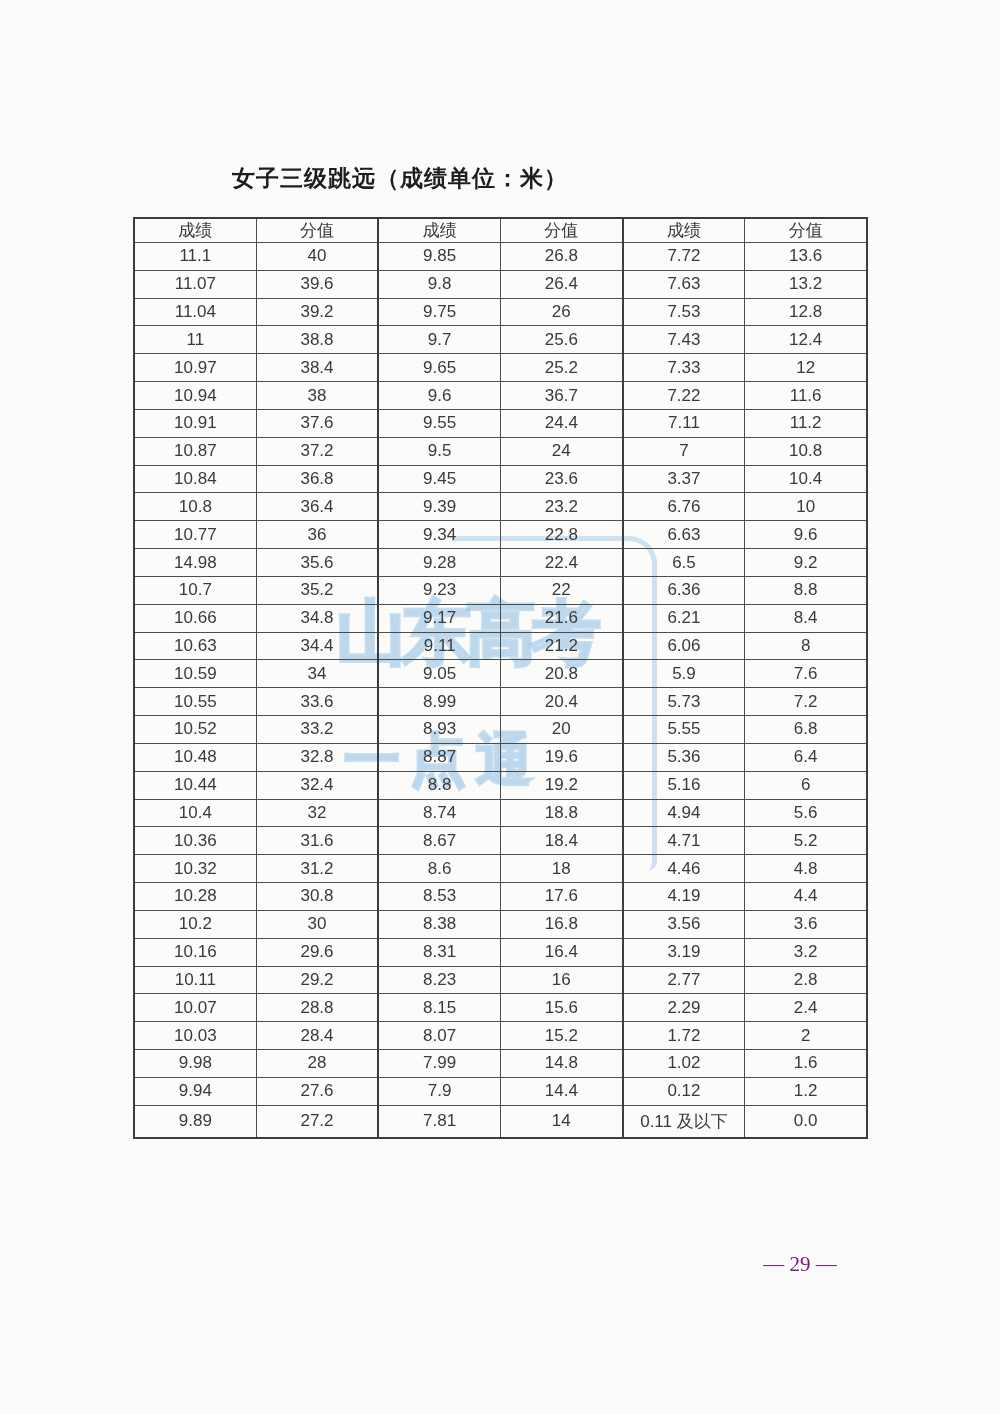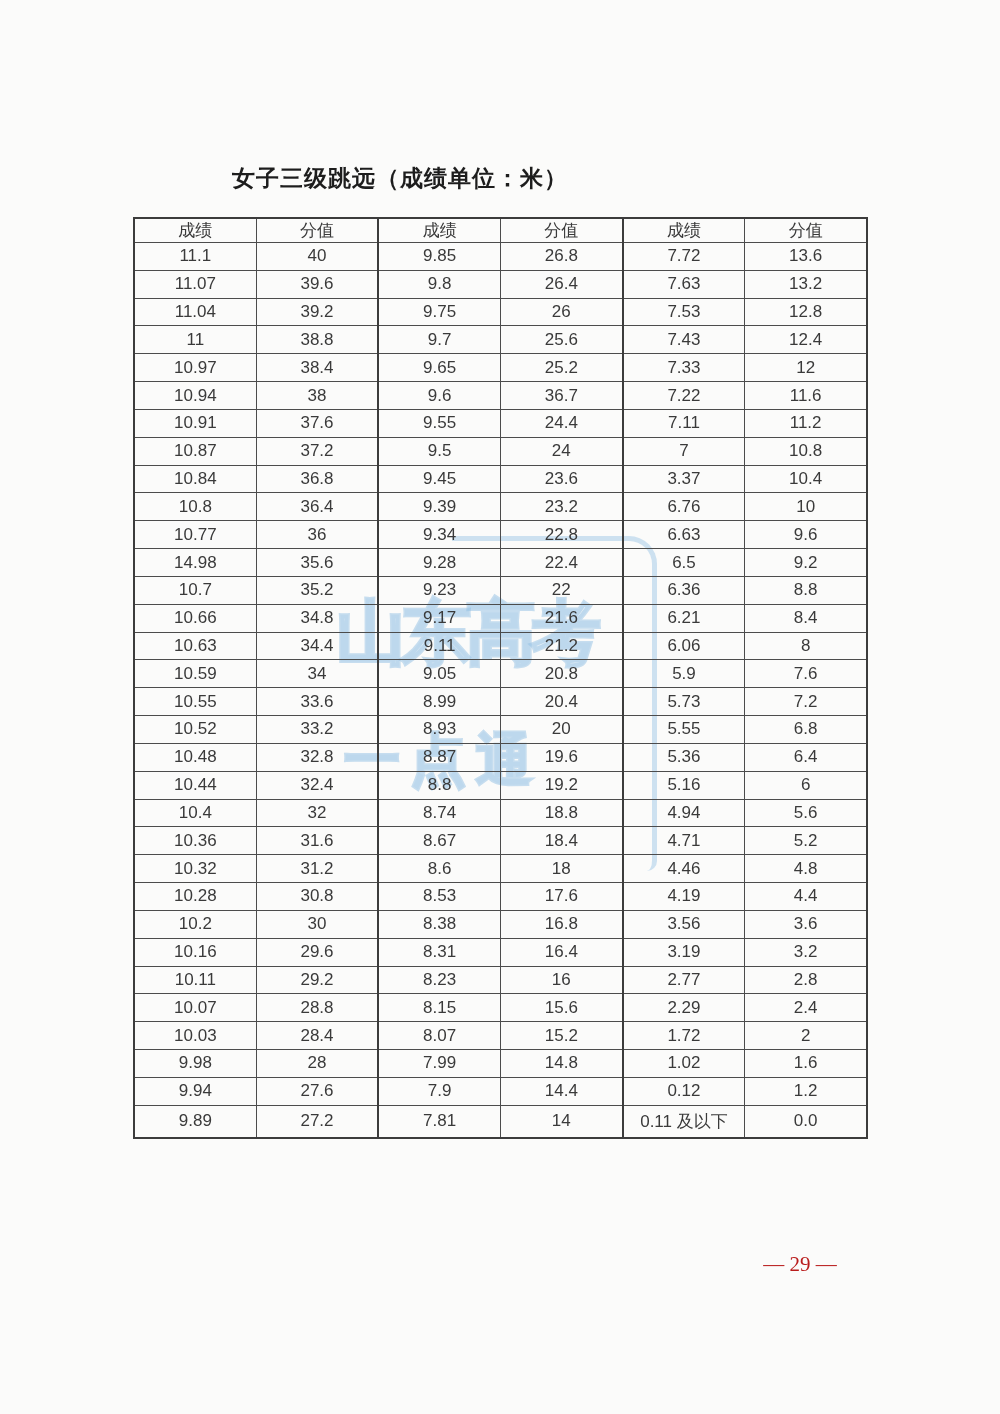--- a/index.html
+++ b/index.html
@@ -120,21 +120,21 @@
 
   
   .page-number {
     position: absolute;
     left: 740px;
     top: 1252px;
     width: 120px;
     text-align: center;
     font-family: "Liberation Serif", serif;
     font-size: 21px;
-    color: #b91c1c;
+    color: #701a75;
     z-index: 2;
     white-space: nowrap;
   }
 </style>
 </head>
 <body>
 
 <div class="page">
 
   <div class="watermark">

